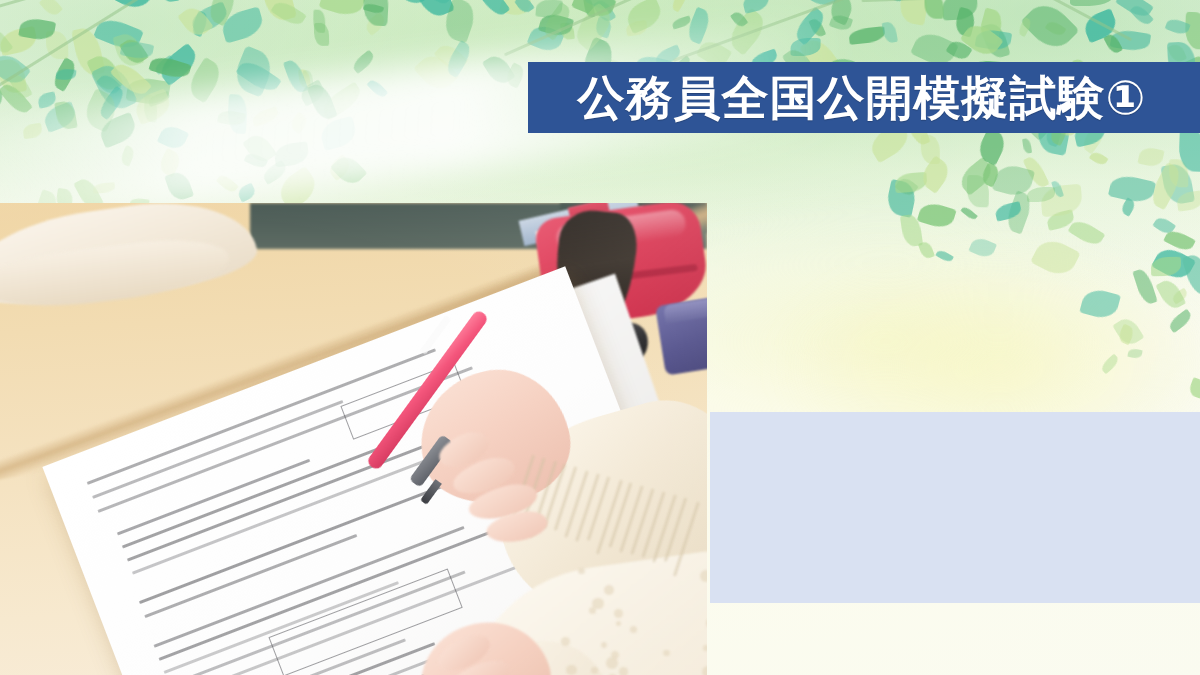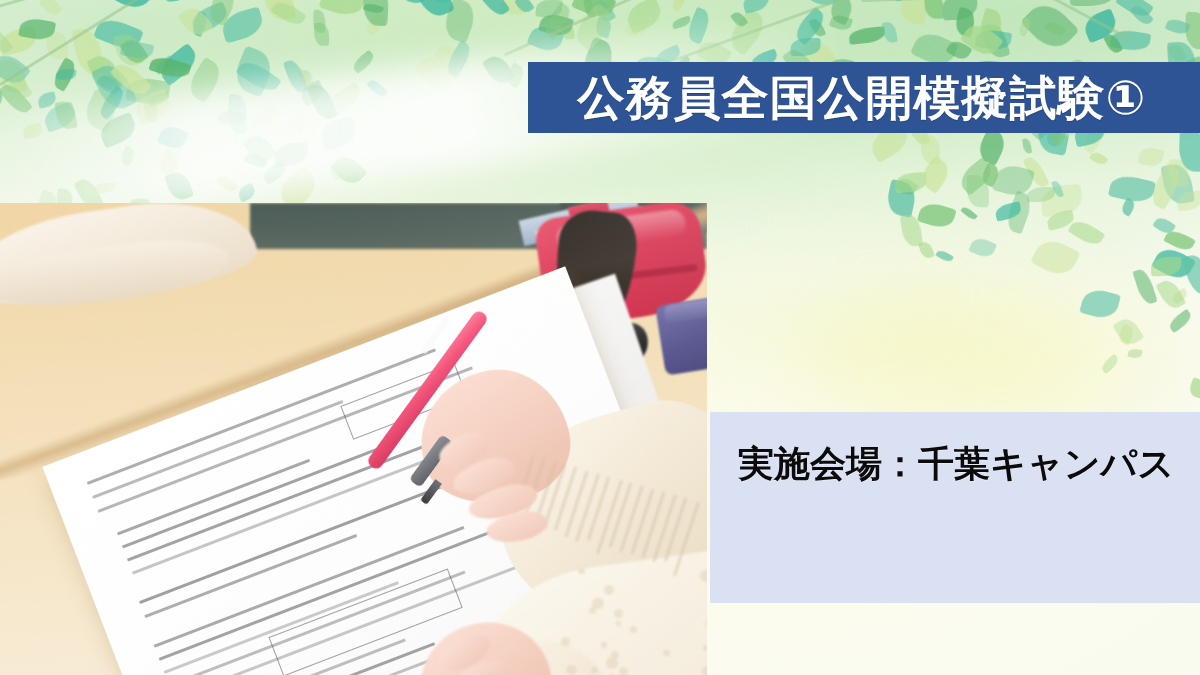--- a/index.html
+++ b/index.html
@@ -706,16 +706,15 @@
       <div class="finger" style="left: 486px; top: 310px; width: 62px; height: 28px; transform: rotate(-10deg); border-radius: 60% 40% 50% 50% / 50%;"></div>
       <div class="finger" style="left: 436px; top: 436px; width: 56px; height: 28px; transform: rotate(-26deg); border-radius: 55% 45% 50% 50% / 50%;"></div>
       <div class="finger" style="left: 446px; top: 462px; width: 66px; height: 28px; transform: rotate(-22deg); border-radius: 55% 45% 50% 50% / 50%;"></div>
     </div>
 
   <div class="title-banner">
     <span class="title-text">公務員全国公開模擬試験①</span>
   </div>
 
   <div class="info-panel">
-    <div class="info-line">実施会場：千葉キャンパス</div>
   </div>
 
 </div>
 
 </body></html>

